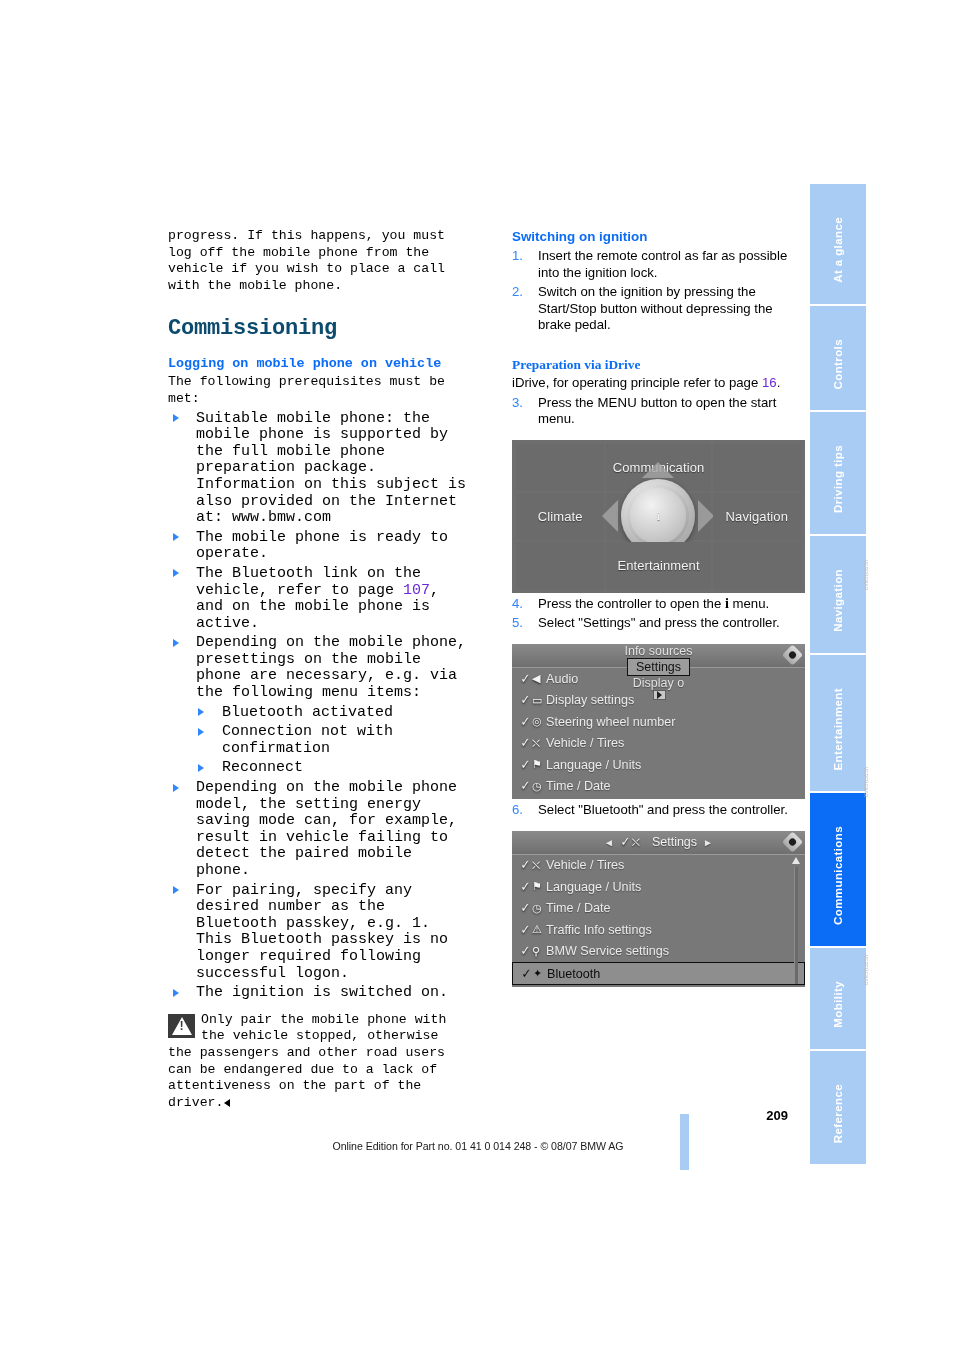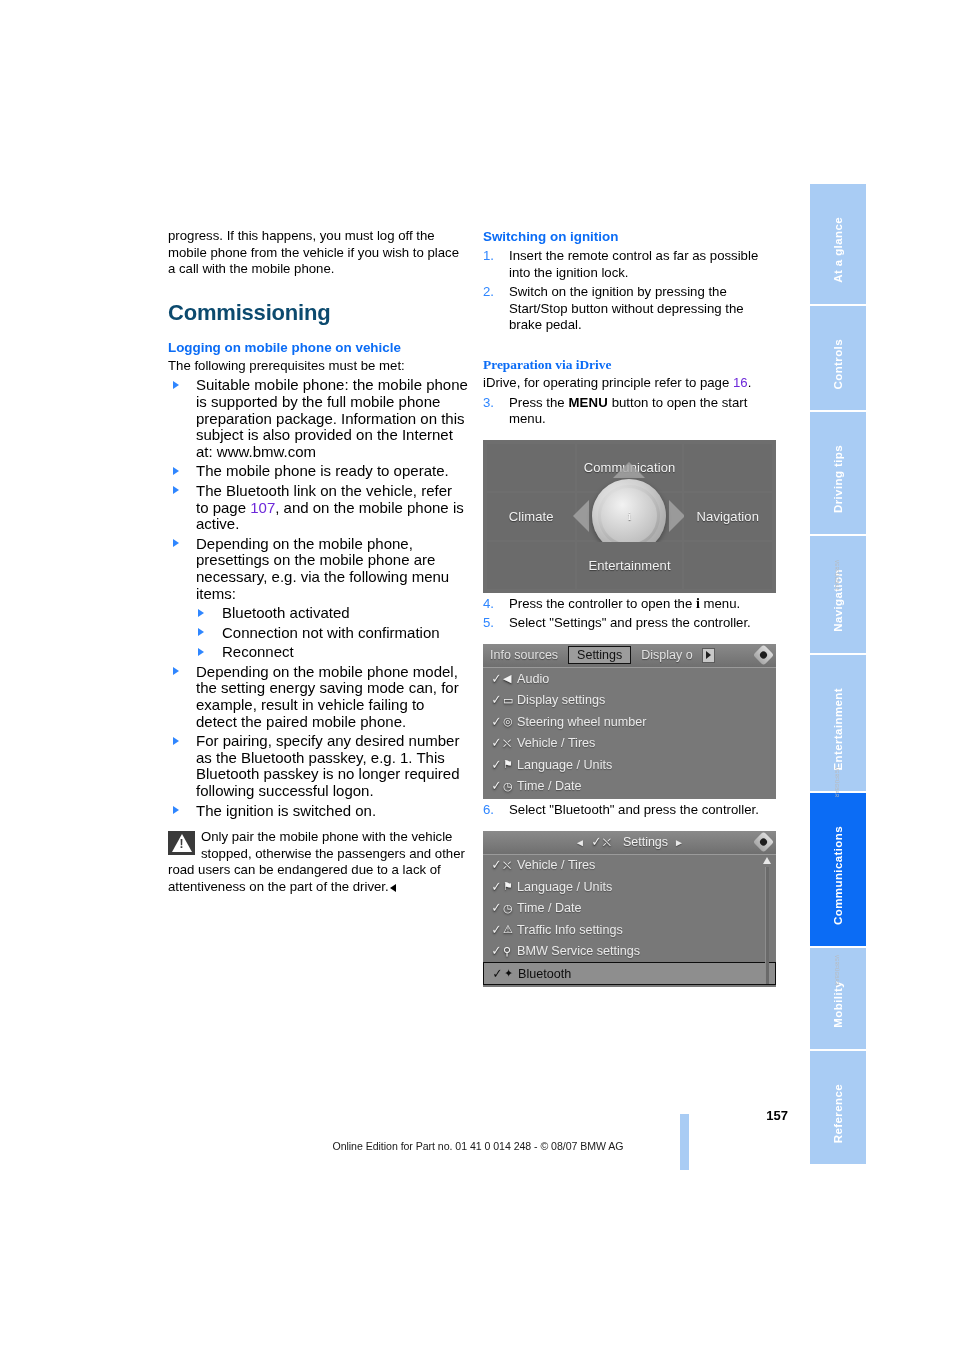--- a/index.html
+++ b/index.html
@@ -53,24 +53,25 @@
     padding-bottom: 12px;
   }
   .tab.active .tab-label { color: #ffffff; }
 
   
   .col-left {
     position: absolute;
     left: 168px;
     top: 228px;
     width: 300px;
+    font-family: Liberation Mono, monospace;
   }
   .col-right {
     position: absolute;
-    left: 483px;
+    left: 512px;
     top: 228px;
     width: 295px;
   }
 
   p, ul, li { margin: 0; padding: 0; }
 
   .body-text {
     font-size: 13.2px;
     line-height: 16.6px;
     color: #000000;
@@ -125,21 +126,21 @@
   .step .num {
     position: absolute;
     left: 0;
     top: 0;
     color: #2f86ff;
     font-size: 13.2px;
     font-weight: normal;
   }
 
   .link { color: #6d28d9; }
-  .kbd-menu { font-weight: bold; letter-spacing: 0.2px; }
+  .kbd-menu { font-weight: normal; letter-spacing: 0.2px; }
   .i-glyph {
     font-weight: bold;
     font-family: "Liberation Serif", serif;
     font-size: 14px;
   }
 
   
   .warn-block {
     position: relative;
     margin-top: 10px;
@@ -307,20 +308,21 @@
     overflow: hidden;
     padding-bottom: 2px;
   }
   .il-header {
     height: 24px;
     background: linear-gradient(#8a8a8a, #6f6f6f);
     display: flex;
     align-items: center;
     position: relative;
     border-bottom: 1px solid #9a9a9a;
+    flex-direction: column;
   }
   .il-tab {
     color: #efefef;
     font-size: 12.5px;
     padding: 0 7px;
     white-space: nowrap;
     text-shadow: 0 1px 1px rgba(0,0,0,.4);
   }
   .il-tab.selected {
     background: #9c9c9c;
@@ -746,18 +748,18 @@
           <span class="il-scroll-up"></span>
           <span class="il-scroll-track"></span>
         </div>
       </div>
       <span class="fig-caption-code">VERFÜGBAR</span>
     </div>
 
   </div>
 
   <div class="footer">
-    <span class="page-no">157</span>
+    <span class="page-no">209</span>
     <div class="footer-line">Online Edition for Part no. 01 41 0 014 248 - © 08/07 BMW AG</div>
   </div>
   <div class="footer-bar"></div>
 
 </div>
 
 </body></html>

